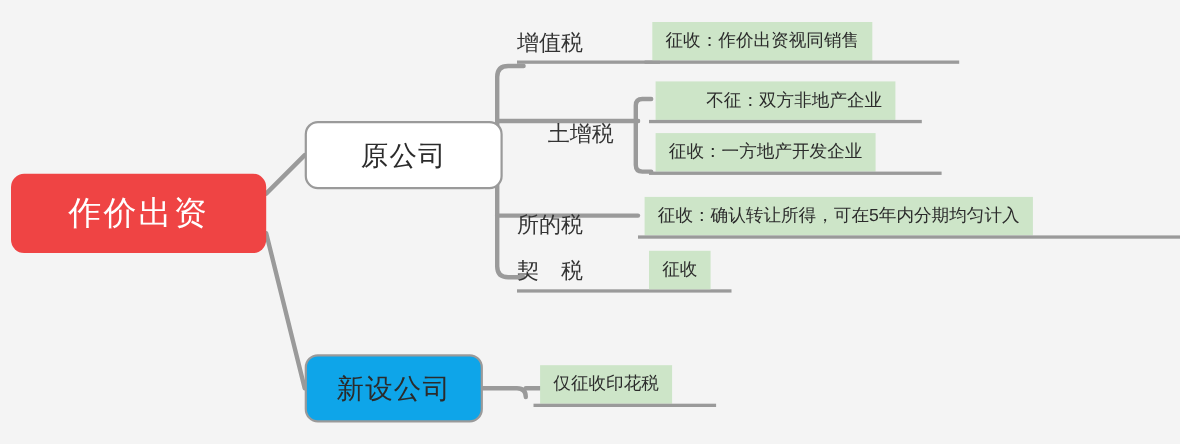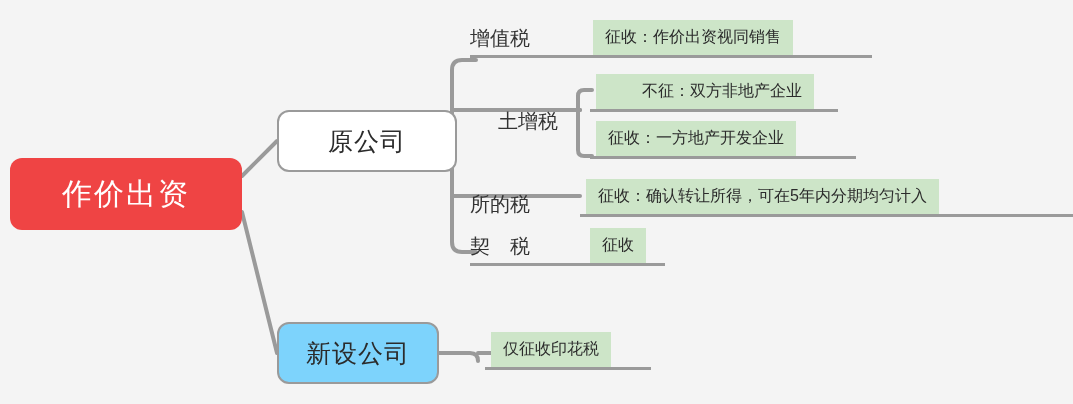--- a/index.html
+++ b/index.html
@@ -75,21 +75,21 @@
   </svg>
 
   <div class="node root-node" style="background: #ef4444; color: rgb(255, 255, 255);">
     <span>作价出资</span>
   </div>
 
   <div class="node white-node node-yuan" style="background: rgb(255, 255, 255); border-color: rgb(154, 154, 154); color: rgb(43, 43, 43);">
     <span>原公司</span>
   </div>
 
-  <div class="node white-node node-xin" style="background: #7dd3fc; border-color: rgb(154, 154, 154); color: rgb(43, 43, 43);">
+  <div class="node white-node node-xin" style="background: #0ea5e9; border-color: rgb(154, 154, 154); color: rgb(43, 43, 43);">
     <span>新设公司</span>
   </div>
 
   <div class="branch-label" style="left:470px;top:25px;">增值税</div>
   <div class="ul" style="left: 470px; top: 55px; width: 130px; background: rgb(154, 154, 154);"></div>
 
   <div class="branch-label" style="left:470px;top:108px;margin-left:28px;">土增税</div>
 
   <div class="branch-label" style="left:470px;top:179px;margin-top:12px;">所的税</div>
 

